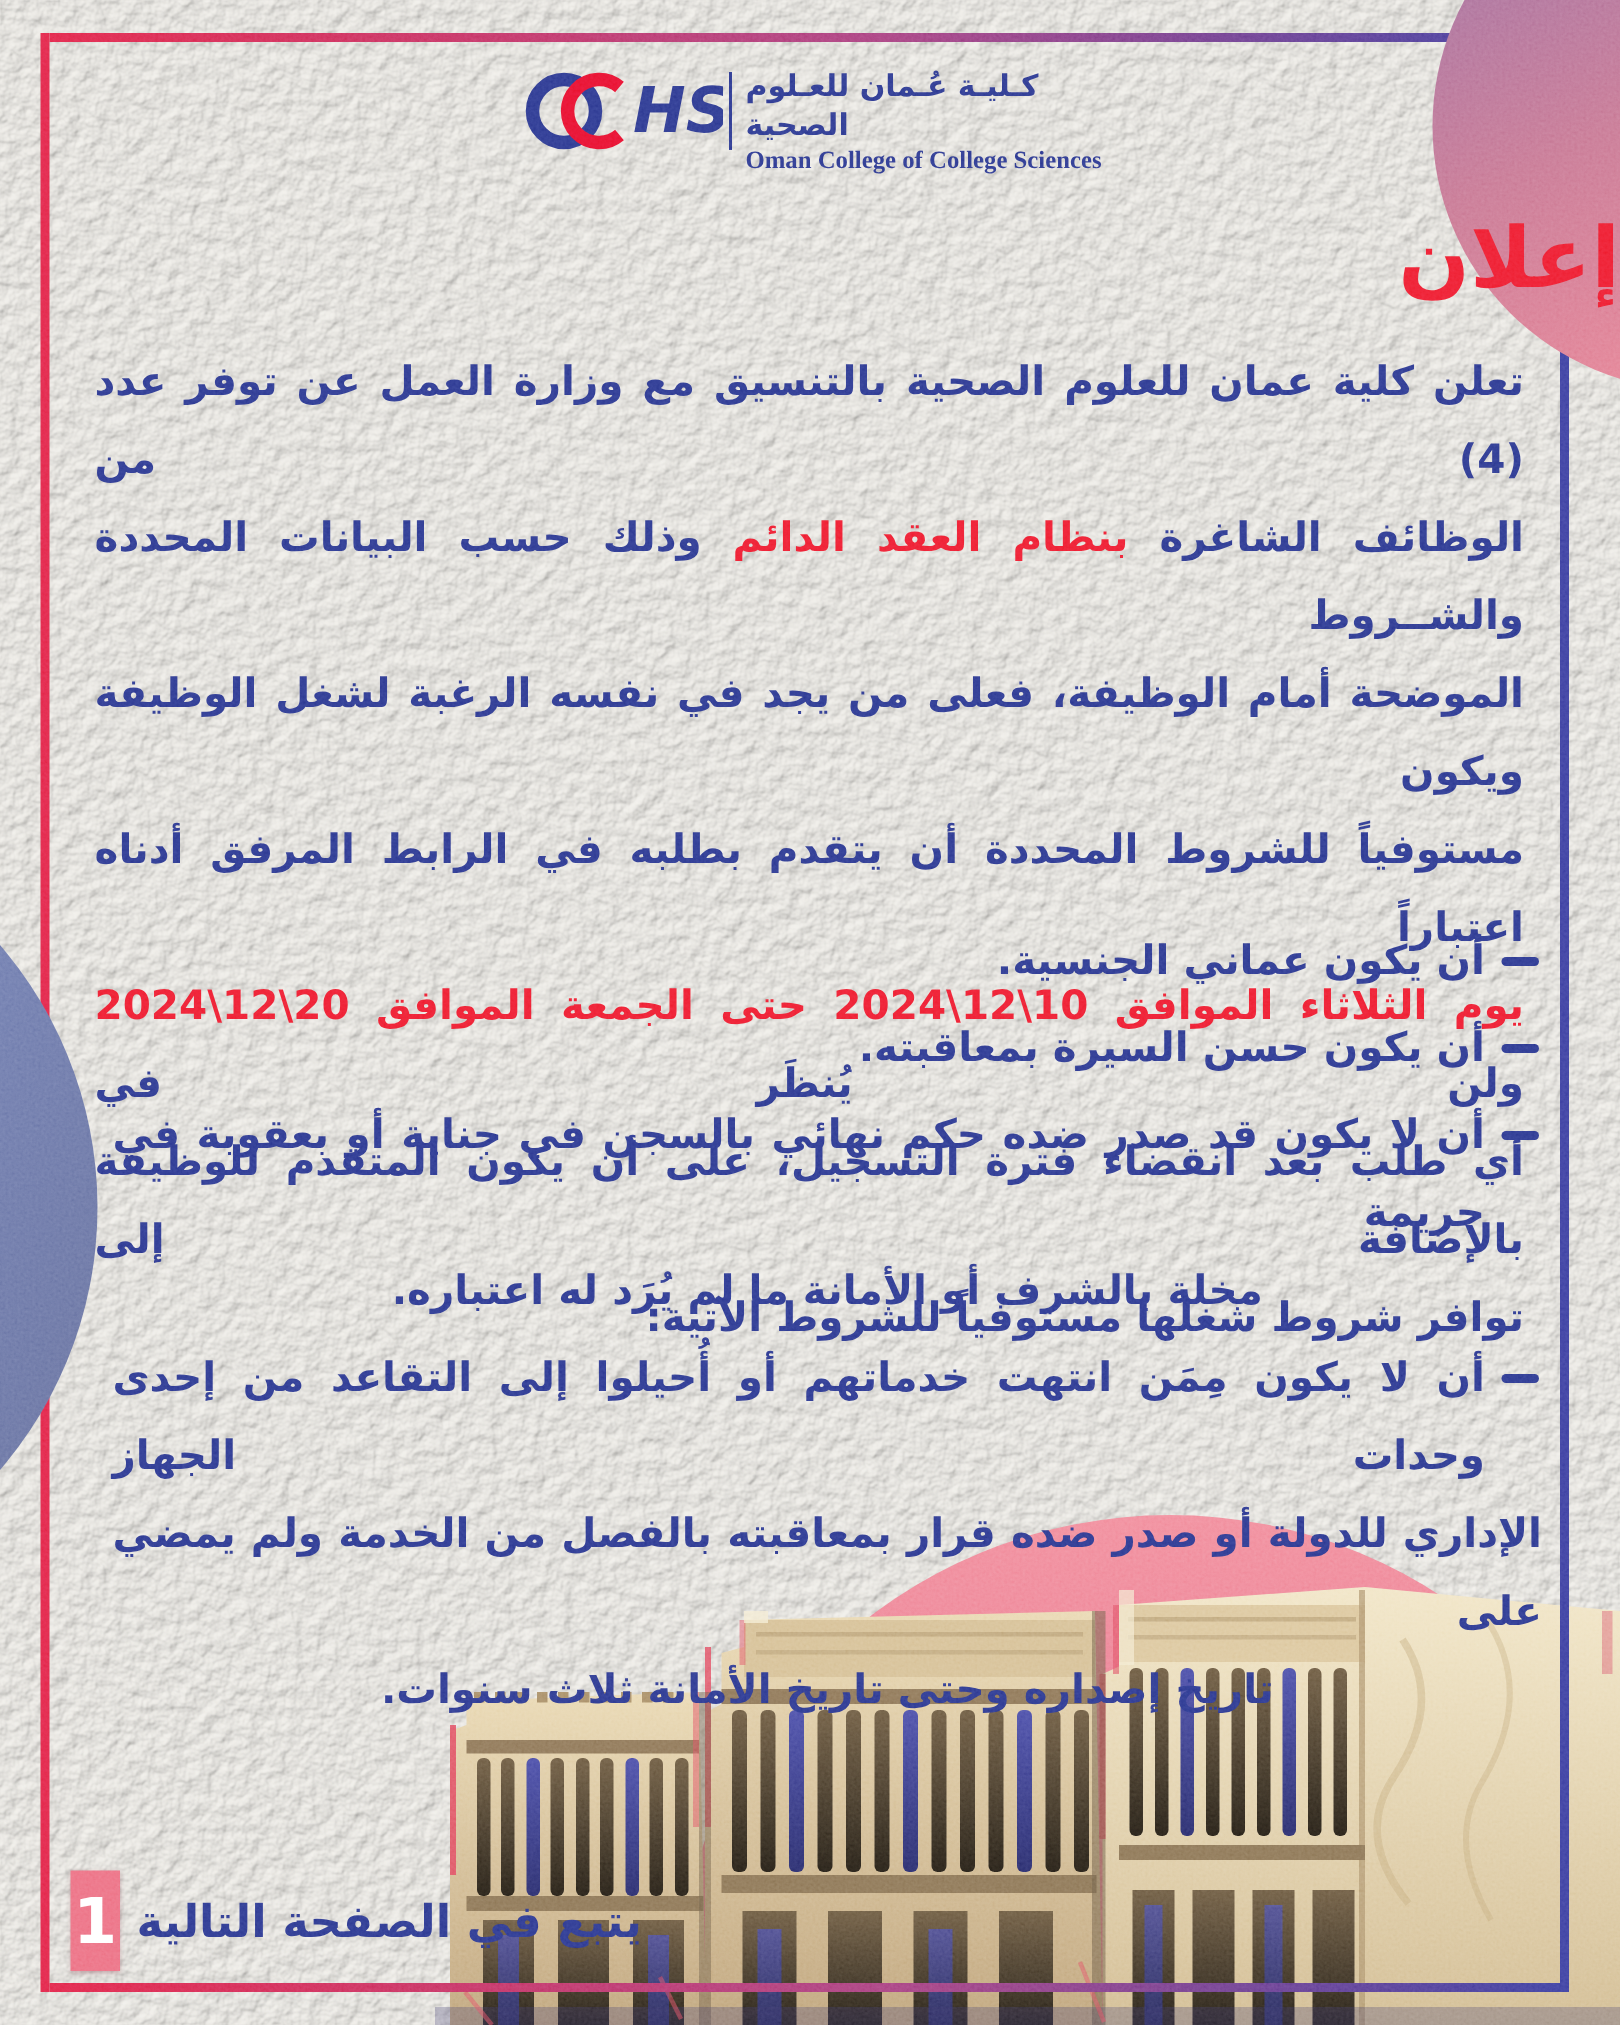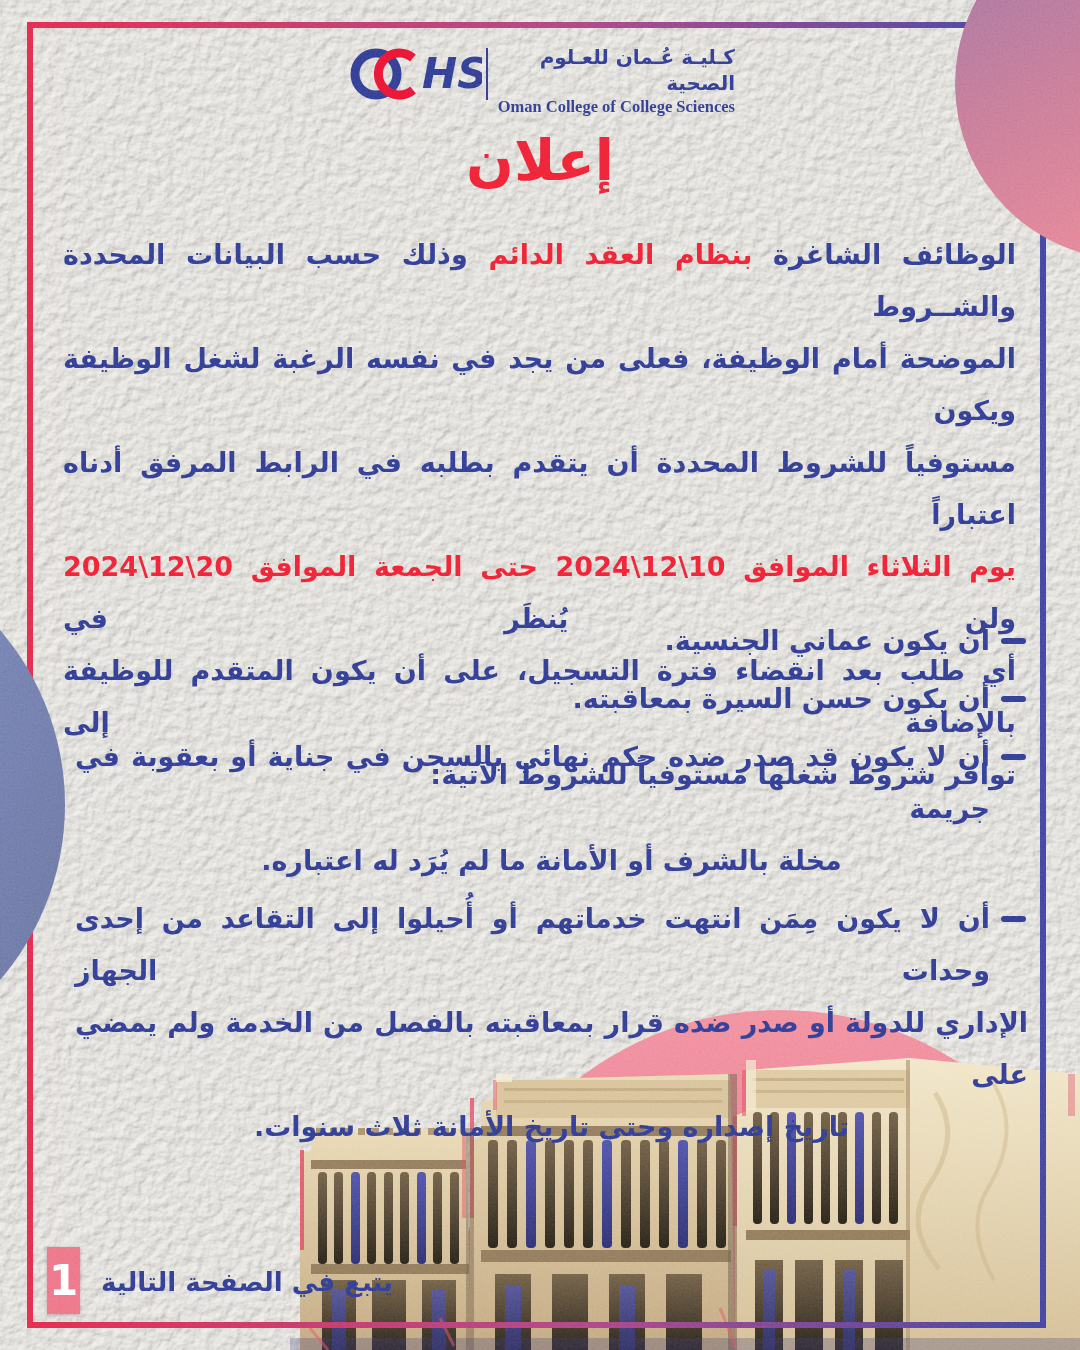--- a/index.html
+++ b/index.html
@@ -21,26 +21,26 @@
   .building{position:absolute;left:290px;top:1048px;width:790px;height:302px;z-index:2;}
 
   .frame{position:absolute;left:27px;top:22px;width:1007px;height:1294px;z-index:5;
     border:6px solid;pointer-events:none;
     border-image:linear-gradient(90deg,#e22447 0%,#a93f80 55%,#3a3da0 100%) 1;}
 
   .logo{position:absolute;left:350px;top:38px;width:390px;height:72px;z-index:7;
     display:flex;align-items:center;}
   .logo-mark{width:132px;height:66px;flex:0 0 auto;}
   .logo-divider{width:2px;height:52px;background:#2a3690;margin:0 9px 0 4px;}
-  .logo-text{width:238px;text-align:right;margin-top:12px;}
+  .logo-text{width:238px;text-align:left;margin-top:12px;}
   .logo-ar{font-size:20px;font-weight:700;color:#2a3690;line-height:26px;direction:rtl;}
   .logo-en{font-family:"Liberation Serif","DejaVu Serif",serif;font-weight:700;
     font-size:16.5px;color:#2a3690;line-height:21px;}
 
-  .title{position:absolute;top:128px;left:0;width:100%;text-align:center;z-index:7;
+  .title{position:absolute;top:140px;left:0;width:100%;z-index:7;
     font-size:56px;font-weight:700;color:var(--c-red,#ee1c2e);direction:rtl;}
 
   .para{position:absolute;top:229px;left:63px;width:953px;z-index:7;}
   .conds{position:absolute;top:615px;left:75px;width:953px;z-index:7;}
 
   .pline{direction:rtl;font-size:27px;font-weight:700;line-height:52px;
     color:var(--c-navy,#2a3690);text-align:right;text-justify:inter-word;}
   .pline.justify{text-align:justify;text-align-last:justify;}
   .pline.center{text-align-last:center;}
   .pline.right{text-align:right;text-align-last:right;}
@@ -50,22 +50,22 @@
   .cond-item{position:relative;}
   .cond-item + .cond-item{margin-top:6px;}
   .cond-line.first{padding-left:0;padding-right:38px;}
   .cond-marker{position:absolute;right:2px;top:23px;width:25px;height:6px;border-radius:3px;
     background:var(--c-navy,#2a3690);}
 
   .page-badge{position:absolute;left:47px;top:1247px;width:33px;height:67px;z-index:7;
     background:var(--c-badge,#ec6f83);color:#fff;font-size:42px;font-weight:700;
     display:flex;align-items:center;justify-content:center;
     box-shadow:0 1px 3px rgba(120,40,55,.35);}
-  .continued{position:absolute;left:101px;top:1259px;height:46px;line-height:46px;z-index:7;
-    font-size:26px;font-weight:700;color:var(--c-navy,#2a3690);direction:rtl;}
+  .continued{position:absolute;left:91px;top:1259px;height:46px;line-height:46px;z-index:7;
+    font-size:30px;font-weight:700;color:var(--c-navy,#2a3690);direction:rtl;}
 </style>
 </head>
 <body>
 
 <div class="page">
 
   <svg class="tex-base" width="1080" height="1350" aria-hidden="true">
     <filter id="fPlaster" x="0" y="0" width="100%" height="100%">
       <feTurbulence type="fractalNoise" baseFrequency="0.10" numOctaves="3" seed="11" result="n"></feTurbulence>
       <feDiffuseLighting in="n" lighting-color="#efede8" surfaceScale="1.7" diffuseConstant="1.02">
@@ -230,20 +230,21 @@
     <div class="logo-divider"></div>
     <div class="logo-text">
       <div class="logo-ar">كـليـة عُـمان للعـلوم الصحية</div>
       <div class="logo-en">Oman College of College Sciences</div>
     </div>
   </div>
 
   <div class="title">إعلان</div>
 
   <div class="para">
+      <div class="pline justify"><span class="seg-navy">تعلن كلية عمان للعلوم الصحية بالتنسيق مع وزارة العمل عن توفر عدد (4) من</span></div>
       <div class="pline justify"><span class="seg-navy">الوظائف الشاغرة </span><span class="seg-red">بنظام العقد الدائم</span><span class="seg-navy"> وذلك حسب البيانات المحددة والشــروط</span></div>
       <div class="pline justify"><span class="seg-navy">الموضحة أمام الوظيفة، فعلى من يجد في نفسه الرغبة لشغل الوظيفة ويكون</span></div>
       <div class="pline justify"><span class="seg-navy">مستوفياً للشروط المحددة أن يتقدم بطلبه في الرابط المرفق أدناه اعتباراً</span></div>
       <div class="pline justify"><span class="seg-red">يوم الثلاثاء الموافق 10\12\2024 حتى الجمعة الموافق 20\12\2024</span><span class="seg-navy"> ولن يُنظَر في</span></div>
       <div class="pline justify"><span class="seg-navy">أي طلب بعد انقضاء فترة التسجيل، على أن يكون المتقدم للوظيفة بالإضافة إلى</span></div>
       <div class="pline right"><span class="seg-navy">توافر شروط شغلها مستوفياً للشروط الآتية:</span></div>
     </div>
 
   <div class="conds">
       <div class="cond-item">

